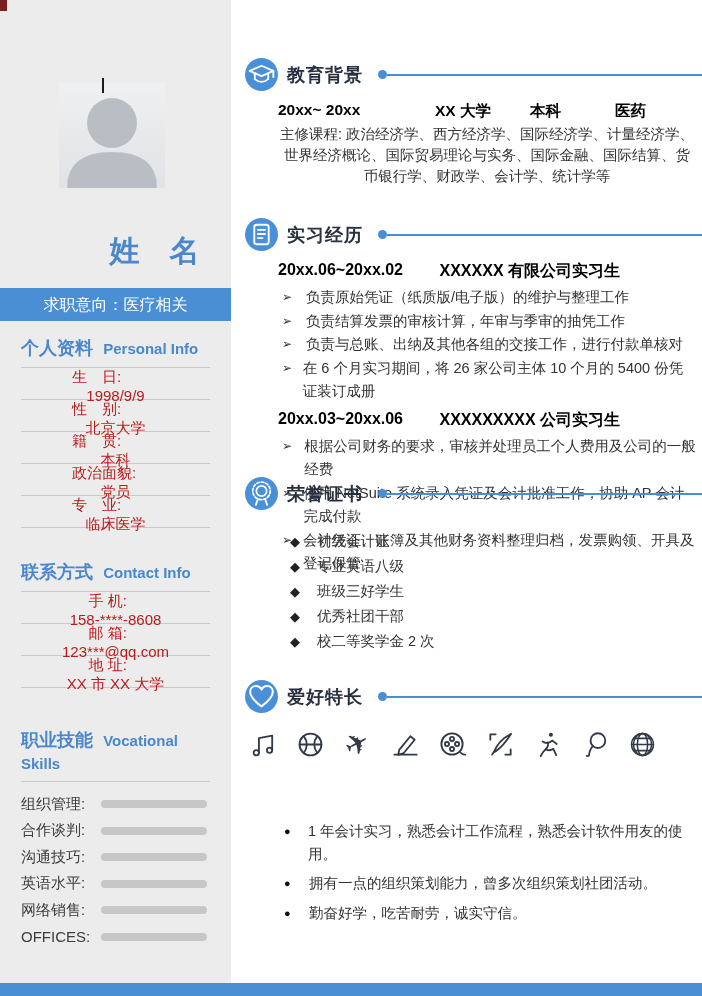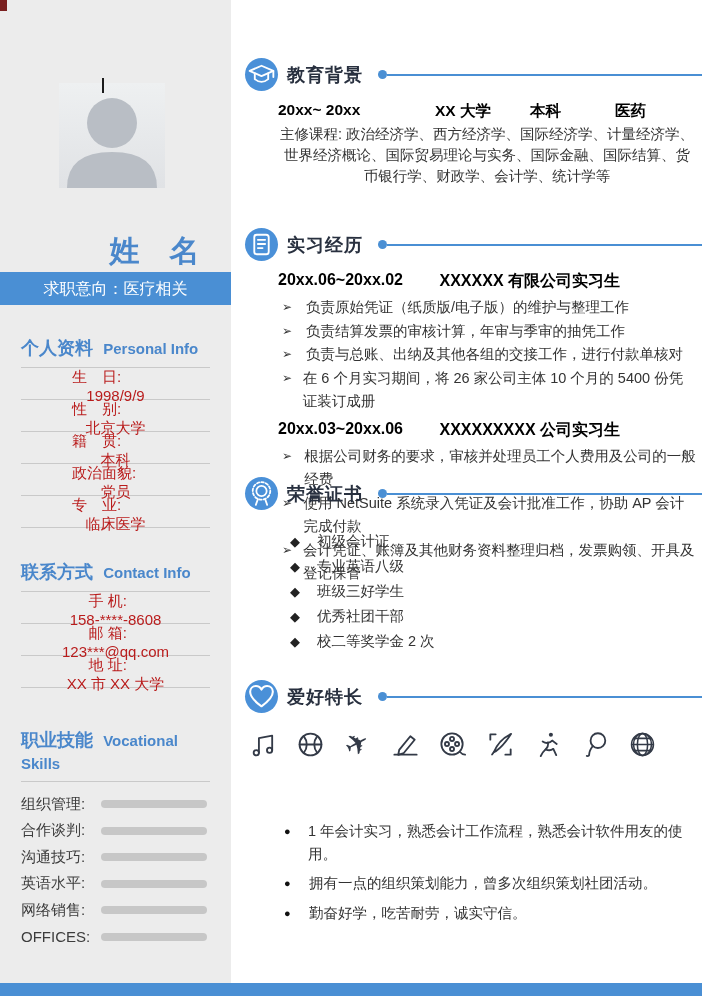--- a/index.html
+++ b/index.html
@@ -11,40 +11,40 @@
   }
   
   .sidebar{position:absolute;left:0;top:0;width:231px;height:983px;background:#ececec;}
   .corner-mark{position:absolute;left:0;top:0;width:7px;height:11px;background:#7a2020;}
   .photo{position:absolute;left:59px;top:83px;width:106px;height:105px;
          background:linear-gradient(#eef0f1,#e0e2e5);}
   .photo svg{display:block;}
   .cursor-line{position:absolute;left:102px;top:78px;width:2px;height:15px;background:#1b1b1b;}
   .name{position:absolute;left:0;top:231px;width:231px;text-align:center;
         font-size:30px;font-weight:bold;color:#4a87cb;margin-left:39px;}
-  .intent-bar{position:absolute;left:0;top:272px;width:231px;height:33px;background:#4a8fd4;
+  .intent-bar{position:absolute;left:0;top:288px;width:231px;height:33px;background:#4a8fd4;
         color:#ffffff;font-size:16px;line-height:33px;text-align:center;}
   .sb-section{position:absolute;left:21px;width:189px;}
   .sb-personal{top:336px;} .sb-contact{top:560px;} .sb-skills{top:728px;}
   .sb-title{margin:0 0 7px 0;}
   .sb-title .zh{font-size:18px;font-weight:bold;color:#4a87cb;}
   .sb-title .en{font-size:15px;color:#4a87cb;margin-left:5px;}
   .info-row{display:flex;align-items:center;border-top:1px solid #c9c9c9;height:31px;
         font-size:15px;color:#b91c1c;flex-direction:column;}
   .rows-box{border-bottom:1px solid #c9c9c9;}
   .sb-personal .ilabel{width:87px;}
   .sb-contact .ilabel{width:54px;}
   .skills-rule{border-top:1px solid #c9c9c9;margin-bottom:9px;}
   .skill-row{display:flex;align-items:center;height:26.5px;font-size:15px;color:#3c3c3c;}
   .skill-row .slabel{width:80px;}
   .skill-track{width:106px;height:8px;background:#c7c7c7;border-radius:4px;overflow:hidden;}
   .skill-fill{height:8px;background:#4a8fd4;border-radius:4px;}
   
   .section{position:absolute;left:245px;width:457px;}
-  .sec-education{top:58px;} .sec-internship{top:228px;} .sec-honors{top:477px;}
+  .sec-education{top:58px;} .sec-internship{top:218px;} .sec-honors{top:477px;}
   .sec-hobbies{top:680px;} .sec-selfeval{top:805px;}
   .sec-head{display:flex;align-items:center;height:33px;}
   .sec-icon{width:33px;height:33px;border-radius:50%;background:#4a90d8;flex:0 0 33px;
         display:flex;align-items:center;justify-content:center;}
   .sec-title{margin:0 0 0 9px;font-size:18px;font-weight:bold;color:#28303f;letter-spacing:1px;}
   .sec-dot{width:9px;height:9px;border-radius:50%;background:#4a8fd4;margin-left:15px;flex:0 0 9px;}
   .sec-line{flex:1;height:2px;background:#4a8fd4;}
   .sec-body{margin-left:33px;margin-right:6px;}
   .edu-row{display:flex;margin-top:10px;font-size:15.5px;font-weight:bold;color:#000000;}
   .edu-row .c1{width:157px;} .edu-row .c2{width:95px;} .edu-row .c3{width:85px;}

